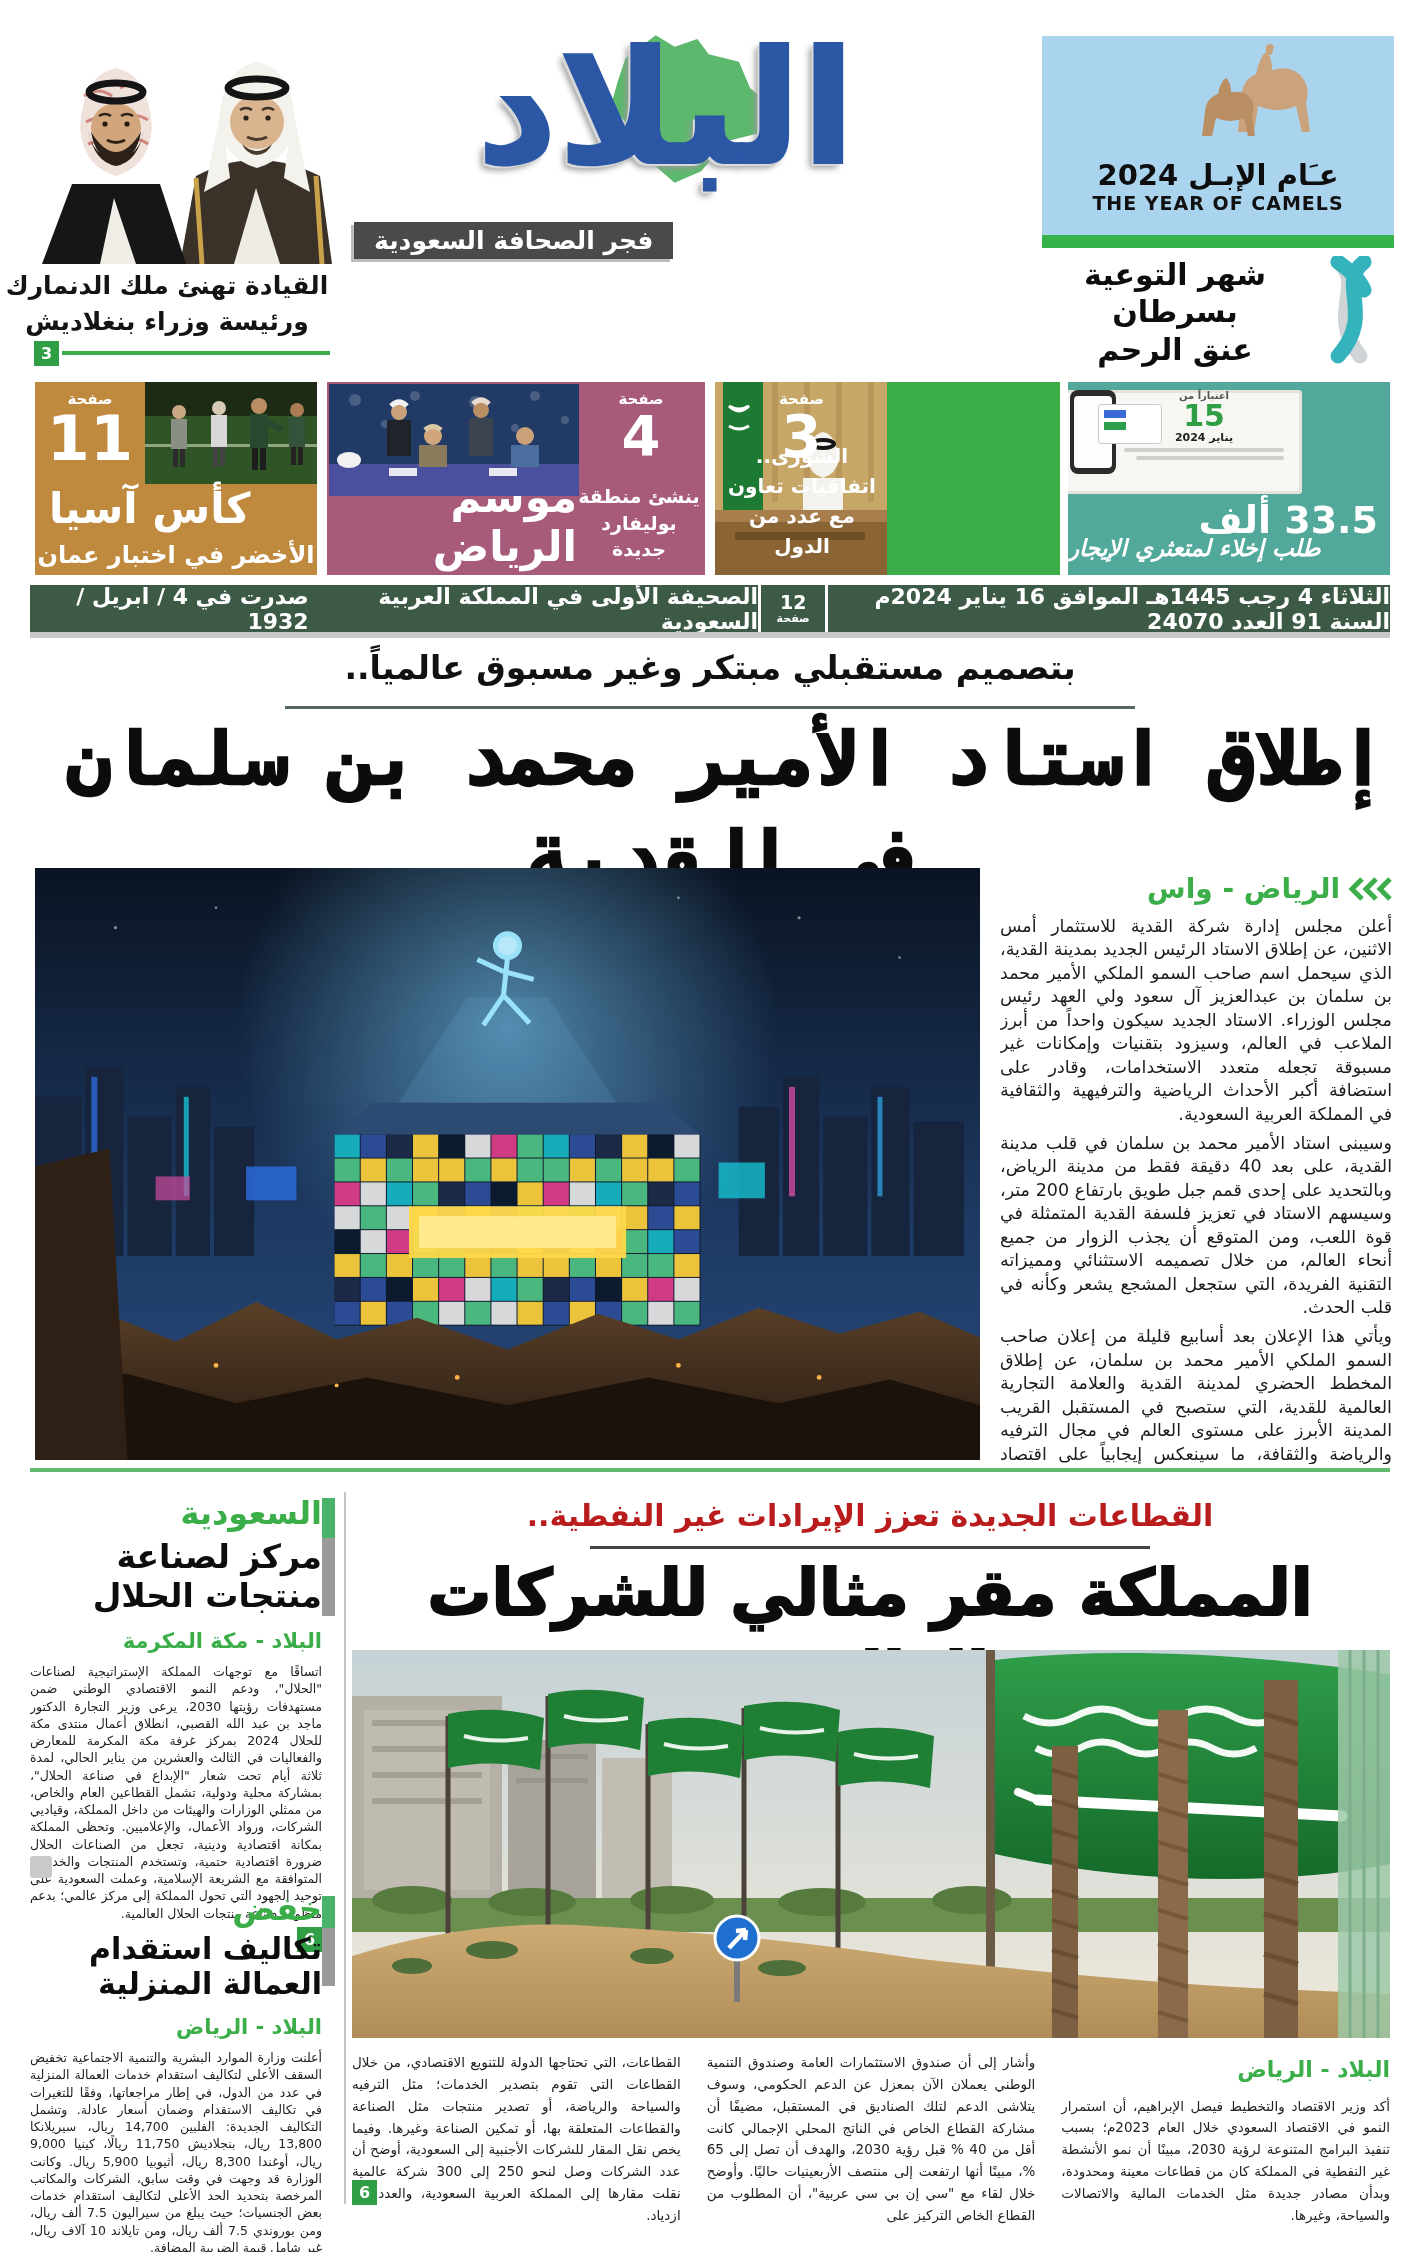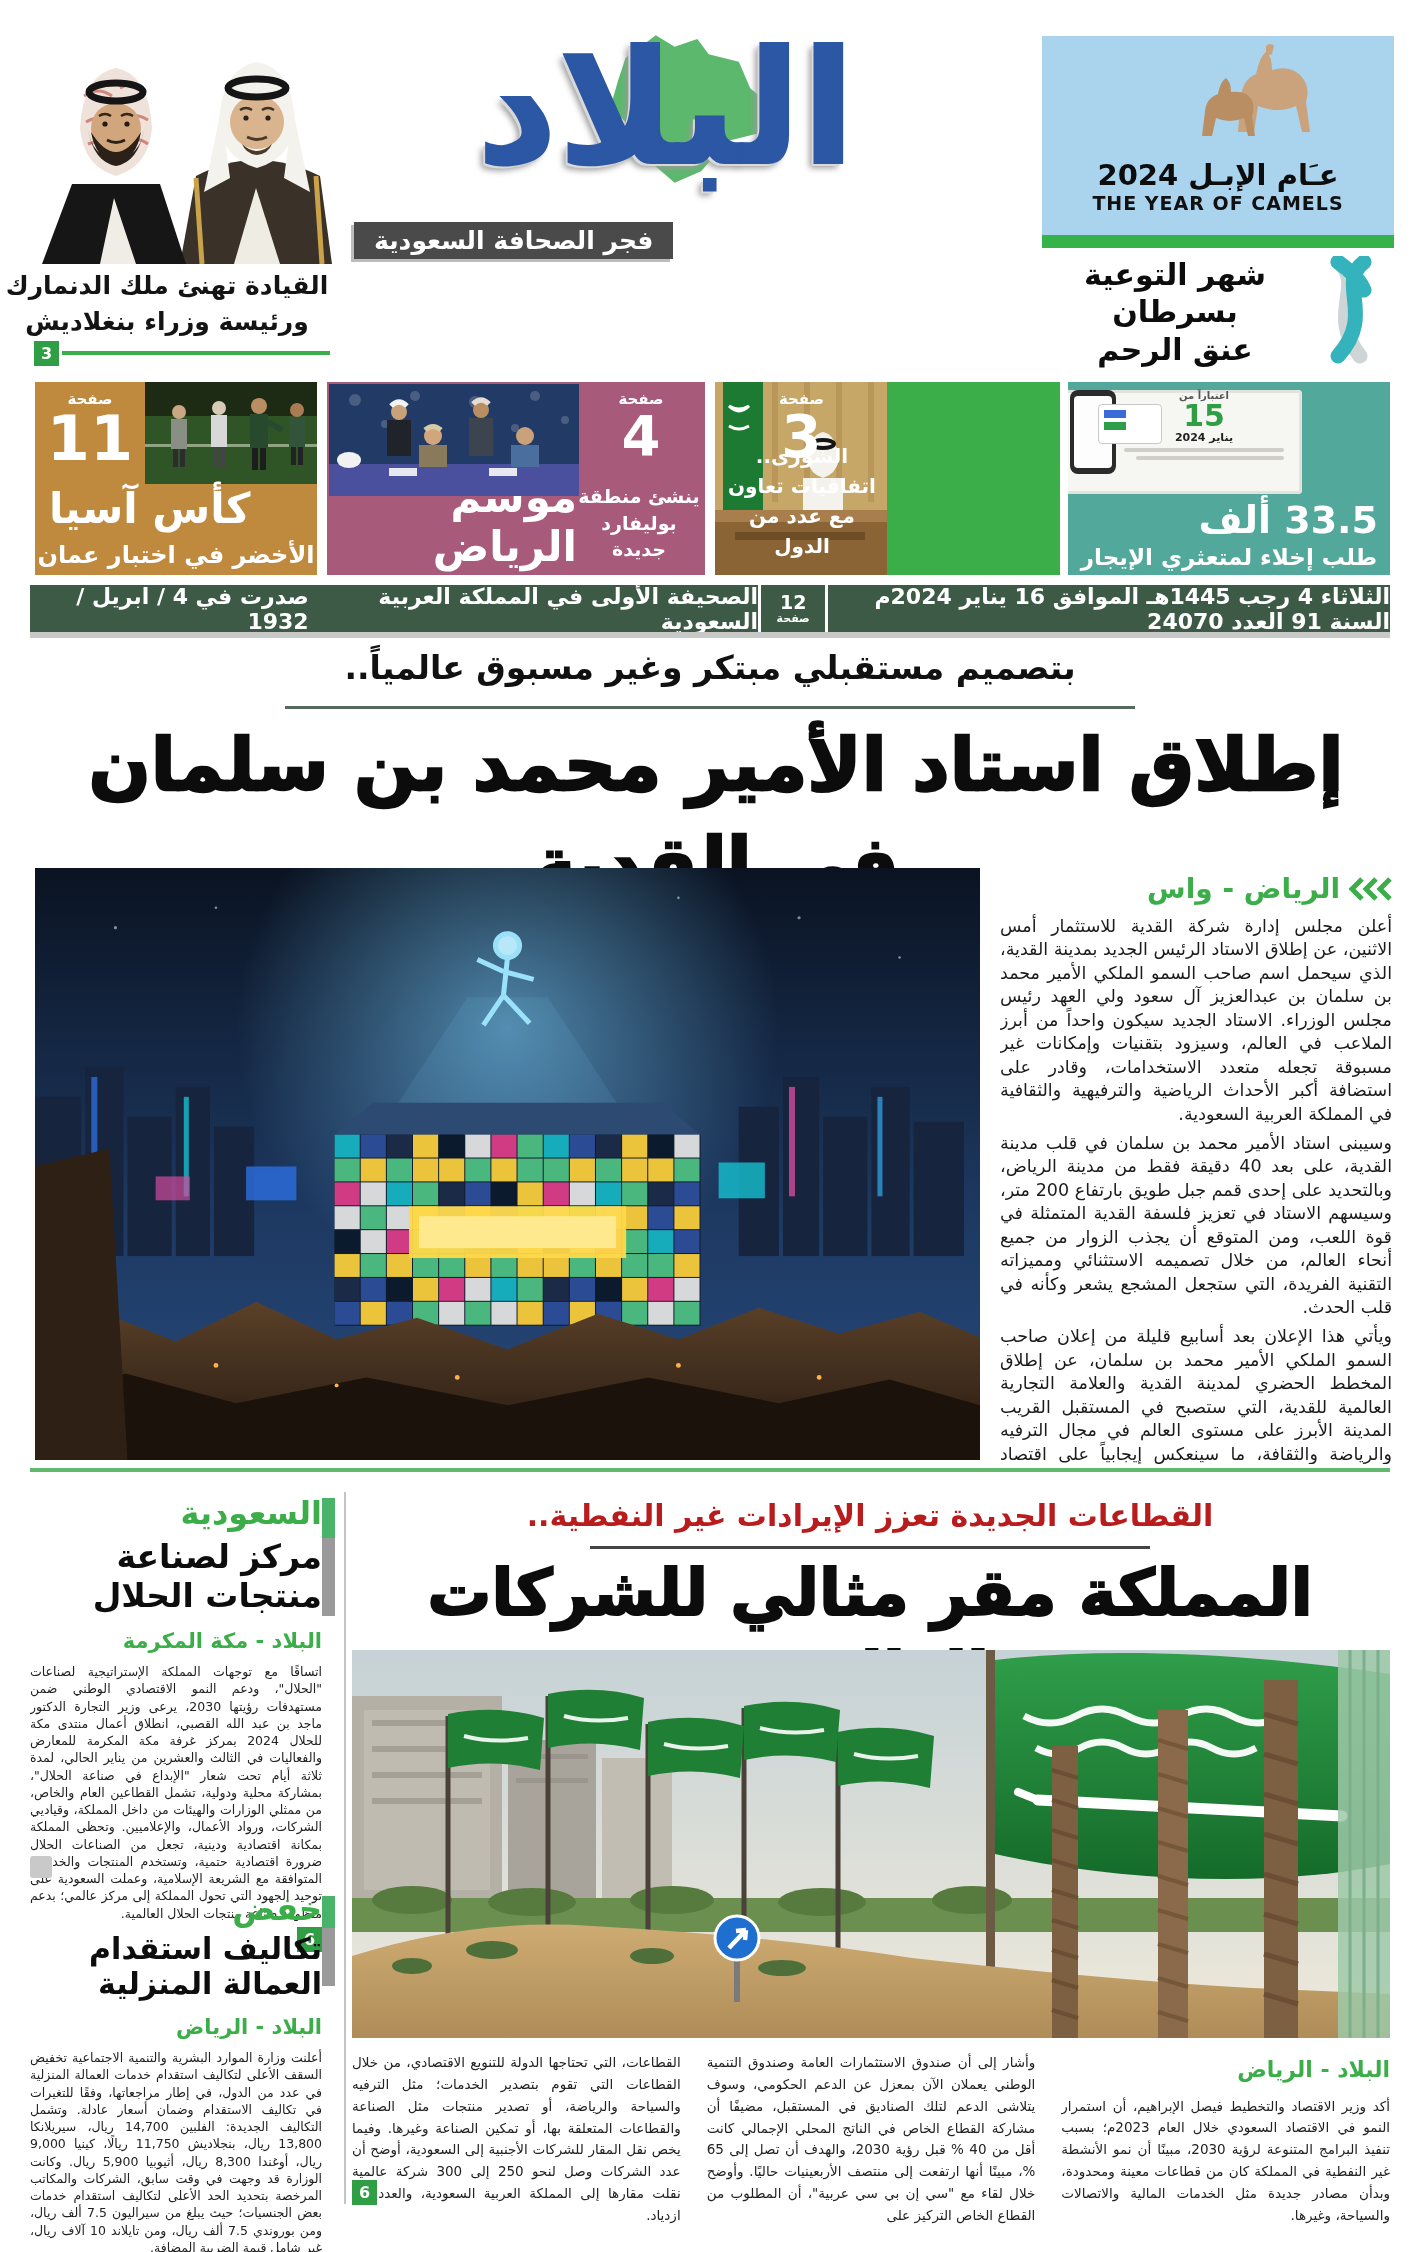--- a/index.html
+++ b/index.html
@@ -56,22 +56,22 @@
   .t2-title{position:absolute;left:4px;width:246px;bottom:4px;color:#fff;font-size:42px;
             font-weight:bold;text-align:right;}
   .t3 .head-col{position:absolute;right:172px;left:0;top:8px;text-align:center;}
   .t3 .pg-num{font-size:58px;}
   .t3-sub{position:absolute;right:175px;left:4px;bottom:14px;color:#fff;font-size:20px;
           font-weight:bold;text-align:center;line-height:1.5;}
   .t4 .head-col{position:absolute;right:230px;left:0;top:8px;text-align:center;}
   .t4 .pg-num{font-size:58px;}
   .t4-title{position:absolute;left:0;right:12px;top:116px;text-align:right;color:#fff;
             font-size:38px;font-weight:bold;}
-  .t4-sub{position:absolute;left:0;right:0;bottom:5px;text-align:center;color:#fff;
-          font-size:23px;font-weight:bold;}
+  .t4-sub{position:absolute;left:0;right:0;bottom:14px;text-align:left;color:#fff;
+          font-size:23px;font-weight:bold;font-style:italic;}
   .inset-card{position:absolute;right:88px;top:8px;width:226px;height:104px;background:#f6f6f2;
               border-radius:4px;padding:0 10px;display:flex;direction:rtl;box-shadow:0 0 0 3px #e3e3dc inset;}
   .inset-right{flex:1;text-align:center;}
   .inset-from{font-size:10px;color:#555;font-weight:bold;}
   .inset-big{font-size:30px;color:#2f9e44;font-weight:bold;line-height:1;}
   .inset-date{font-size:11px;color:#222;font-weight:bold;}
   .inset-bar{height:4px;background:#cfcfc8;border-radius:2px;margin:4px 8px 0;}
   .phone{width:46px;height:84px;background:#2b2b2b;border-radius:8px;position:relative;margin-left:4px;}
   .phone .scr{position:absolute;left:4px;top:6px;right:4px;bottom:6px;background:#fdfdfd;border-radius:4px;}
   .pay-card{position:absolute;left:42px;top:14px;width:62px;height:38px;background:#fff;
@@ -86,22 +86,22 @@
   .dl-sep{width:3px;background:#fff;margin:0;}
   .dl-pages{width:64px;display:flex;flex-direction:column;align-items:center;justify-content:center;line-height:1.05;}
   .dl-pages .n{font-size:19px;} .dl-pages .w{font-size:11px;}
   .dl-first{flex:1;display:flex;align-items:center;justify-content:center;font-size:22px;}
   .dl-founded{flex:.62;display:flex;align-items:center;justify-content:center;font-size:22px;}
   .dl-shadow{left:30px;top:632px;width:1360px;height:6px;background:#c8c8c8;}
 
   
   .kicker{left:30px;top:648px;width:1360px;text-align:center;font-size:33px;font-weight:bold;color:#111;}
   .kicker-rule{left:285px;top:706px;width:850px;height:3px;background:#55695c;}
-  .lead-headline{left:26px;top:716px;width:1380px;text-align:center;font-size:73px;font-weight:bold;
-                 color:#0c0c0c;-webkit-text-stroke:2.4px #0c0c0c;line-height:1.35;}
+  .lead-headline{left:36px;top:716px;width:1380px;text-align:center;font-size:73px;font-weight:bold;
+                 color:#0c0c0c;-webkit-text-stroke:2.4px #0c0c0c;line-height:1.35;font-family:Liberation Mono, monospace;}
   .lead-img{left:35px;top:868px;width:945px;height:592px;}
   .lead-col{left:1000px;top:872px;width:392px;height:592px;overflow:hidden;}
   .byline{display:flex;align-items:center;gap:8px;color:#3cae49;font-size:28px;font-weight:bold;
           margin-bottom:10px;}
   .lead-col p{margin:0 0 6px;font-size:17.5px;line-height:1.34;color:#1b1b1b;}
 
   
   .sec-divider{left:30px;top:1468px;width:1360px;height:4px;background:#62b96e;}
   .v-rule{left:344px;top:1492px;width:2px;height:712px;background:#c4c4c4;}
 

